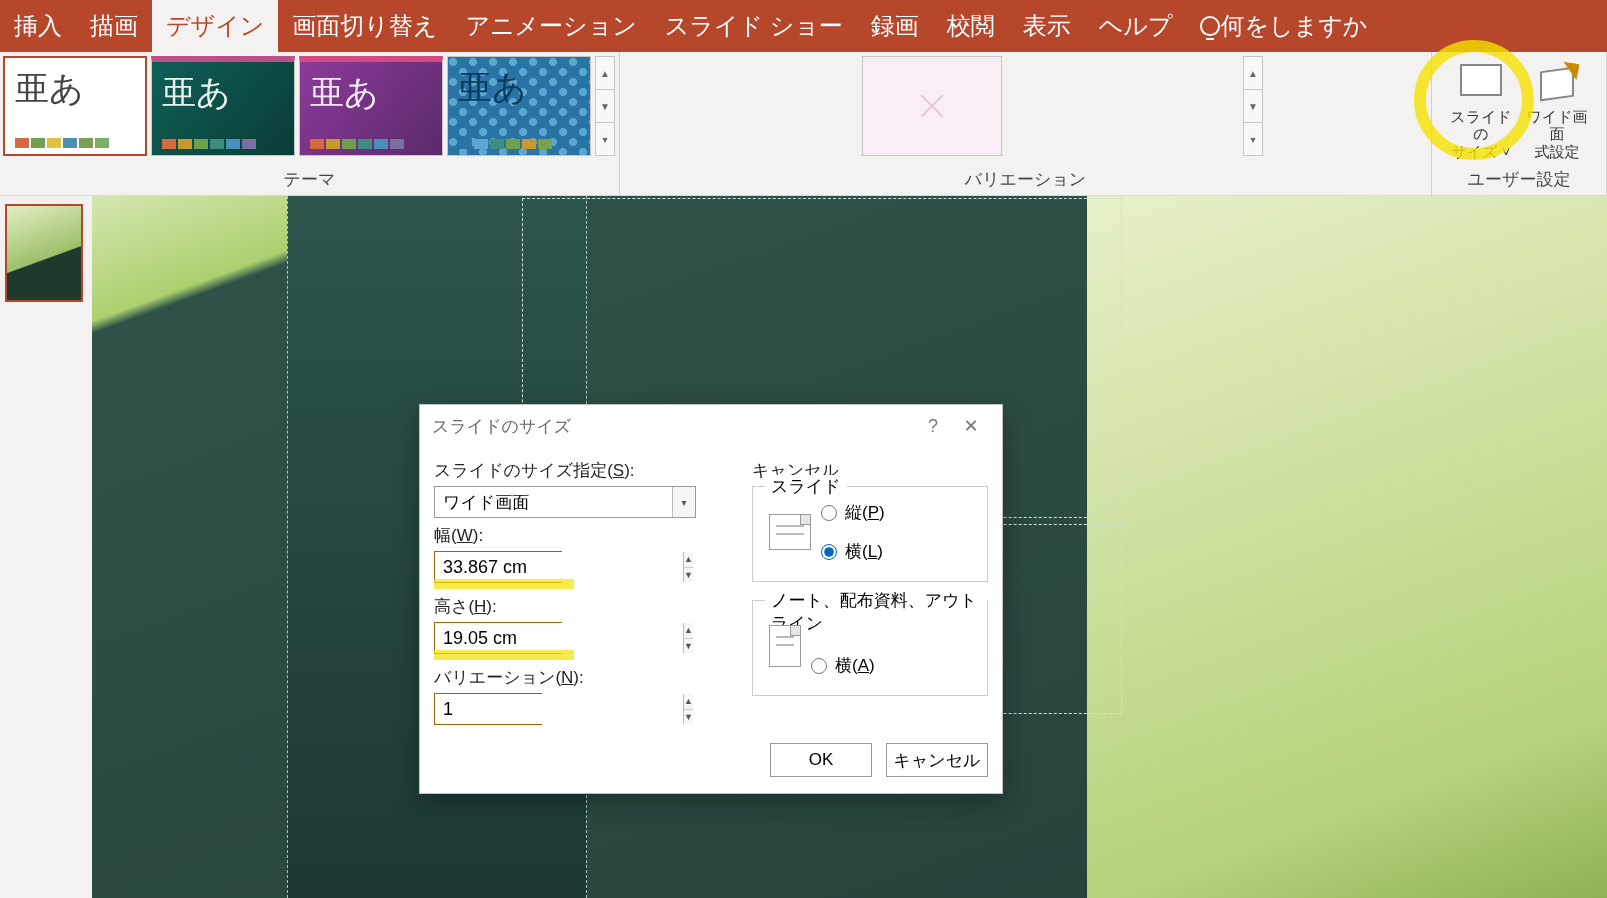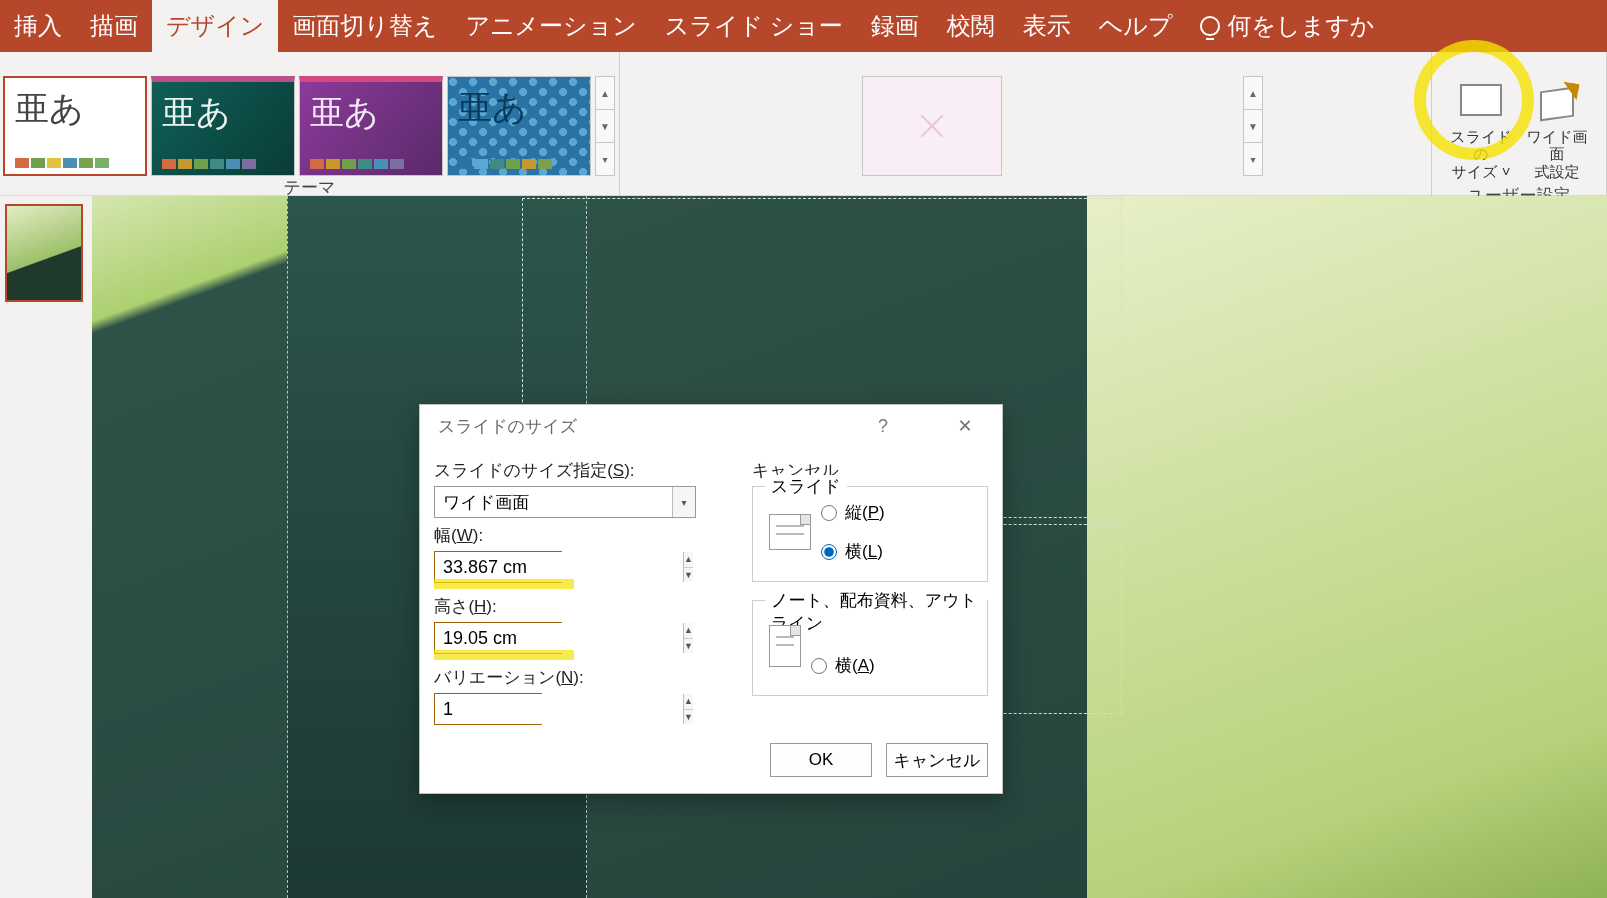--- a/index.html
+++ b/index.html
@@ -21,21 +21,21 @@
     cursor: pointer;
     white-space: nowrap;
   }
   .ribbon-tab.active {
     background: #f3f2f0;
     color: #b7472a;
   }
   .tell-me {
     display: flex;
     align-items: center;
-    gap: 7px;
+    gap: 0;
     padding: 0 14px;
   }
   .lightbulb-icon {
     width: 20px; height: 20px;
     border: 2px solid #fff;
     border-radius: 50% 50% 48% 48%;
     position: relative;
   }
   .lightbulb-icon::after {
     content: "";
@@ -59,21 +59,20 @@
     border-right: 1px solid #d0cfcd;
     display: flex;
     flex-direction: column;
     padding: 4px 3px 2px 3px;
   }
   .ribbon-group-body {
     flex: 1;
     display: flex;
     align-items: flex-start;
     gap: 4px;
-    margin-top: 20px;
   }
   .ribbon-group-label {
     text-align: center;
     font-size: 17px;
     color: #444;
     padding-bottom: 3px;
   }
 
   
   .theme-gallery {
@@ -285,24 +284,23 @@
     left: 419px; top: 208px;
     width: 584px;
     background: #fff;
     border: 1px solid #c0c0c0;
     box-shadow: 0 8px 24px rgba(0,0,0,0.3);
   }
   .dialog-title {
     height: 42px;
     display: flex;
     align-items: center;
-    padding: 0 18px;
+    padding: 0 12px;
     color: #666;
     font-size: 17px;
-    gap: 44px;
   }
   .dialog-title .spacer { flex: 1; }
   .dialog-title .help, .dialog-title .close {
     width: 38px;
     text-align: center;
     color: #777;
     font-size: 18px;
     cursor: pointer;
   }
   .dialog-body {
@@ -532,20 +530,21 @@
       <div class="variation-thumb">
         <div class="x"></div>
       </div>
       <div style="flex:1"></div>
       <div class="gallery-expand">
         <div>▲</div>
         <div>▼</div>
         <div>▾</div>
       </div>
     </div>
+    <div class="ribbon-group-label">バリエーション</div>
   </div>
 
   <div class="ribbon-group customize-group">
     <div class="highlight-circle"></div>
     <div class="ribbon-group-body customize-body">
       <div class="big-btn">
         <div class="icon">
             <div class="slide-size-icon"></div>
           </div>
         <div class="lbl" style="white-space:pre-line">スライドの

